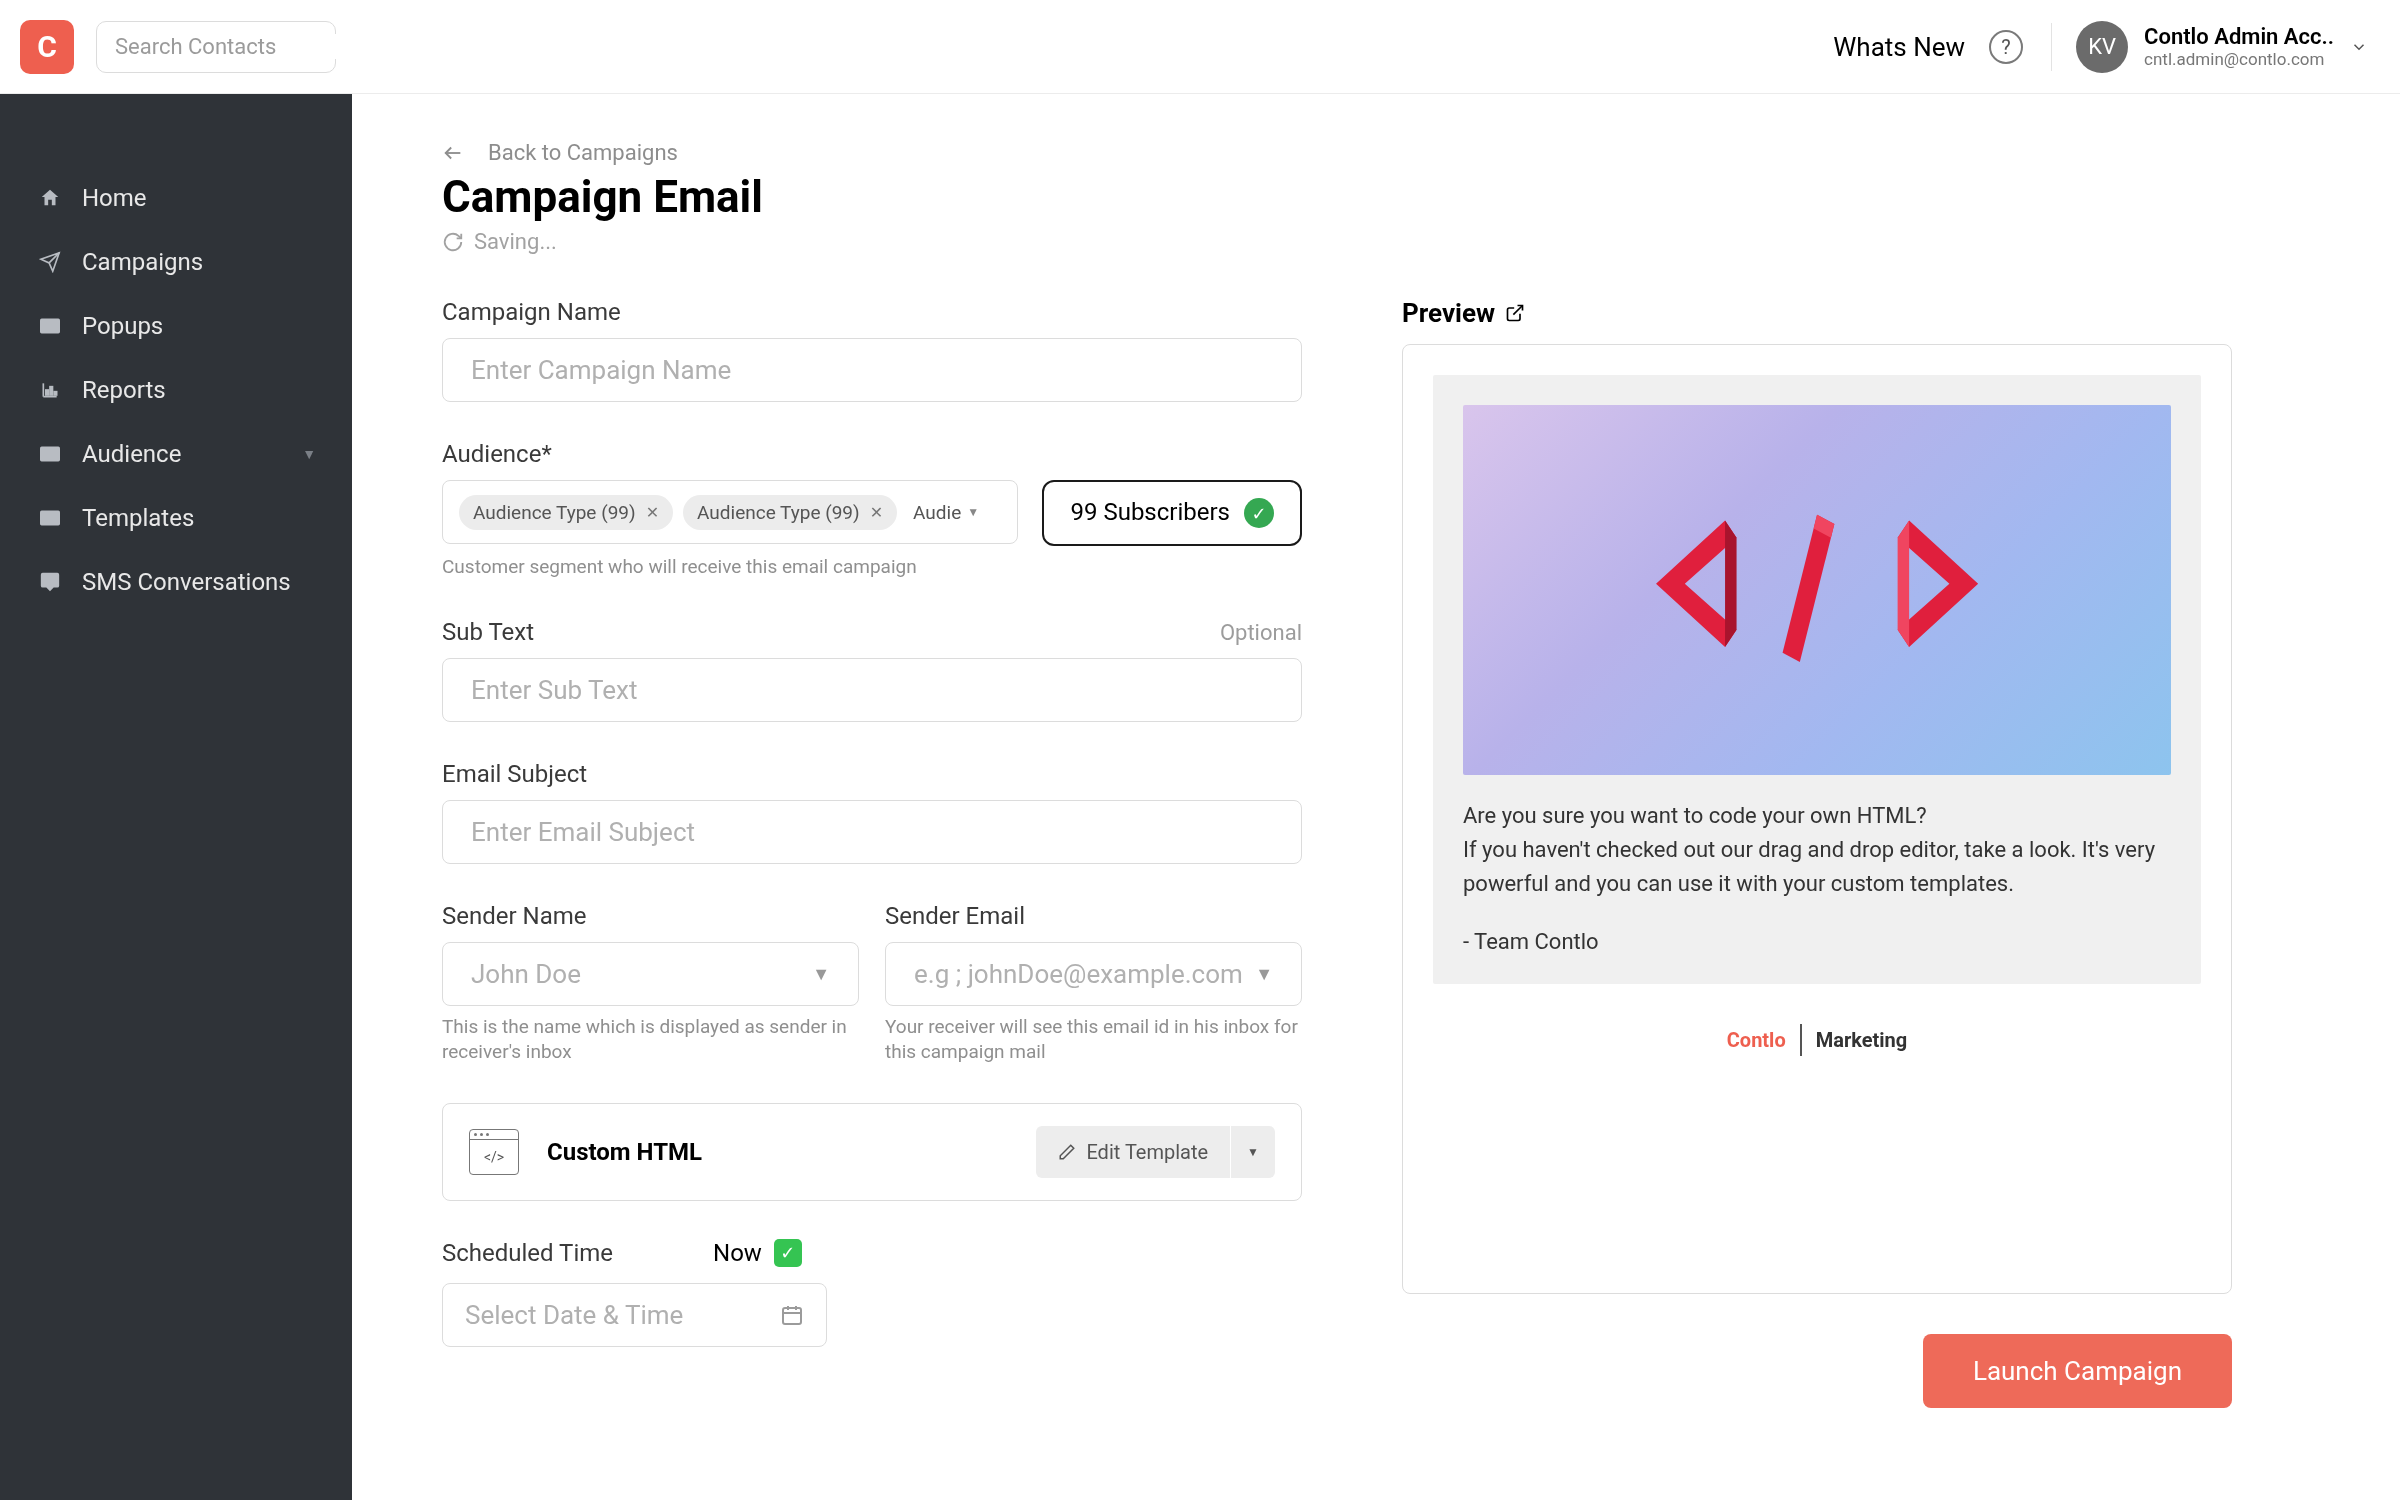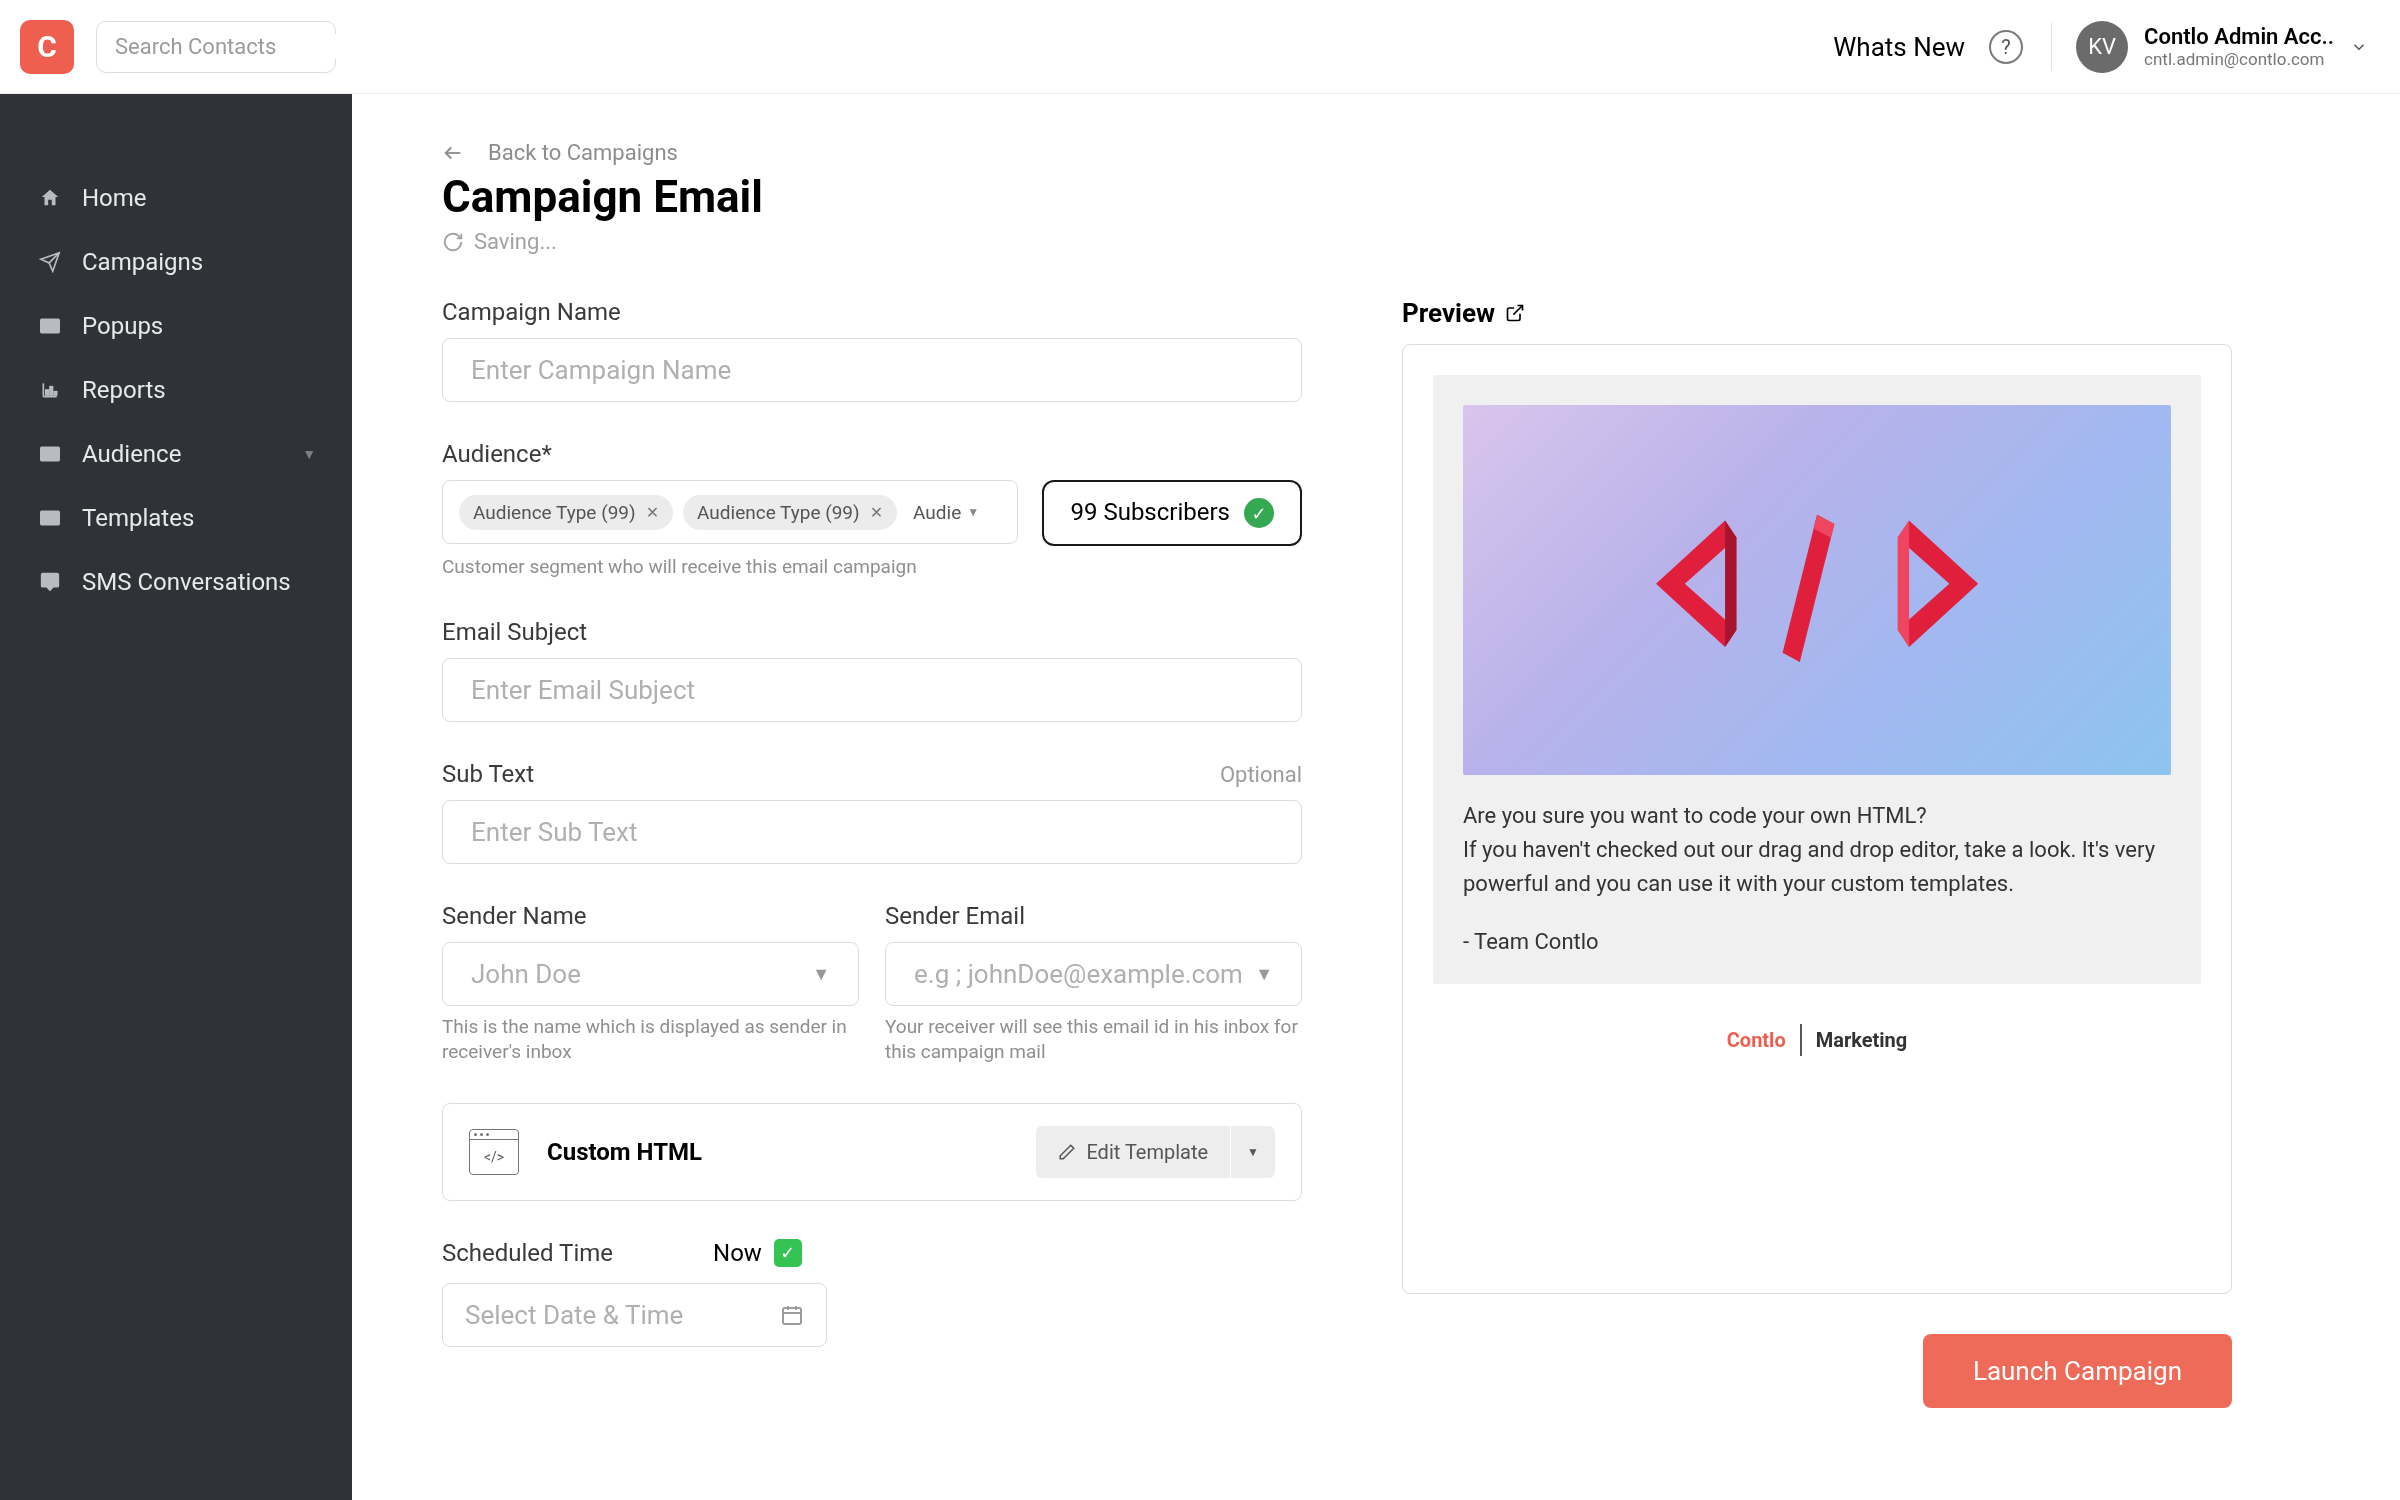--- a/index.html
+++ b/index.html
@@ -241,30 +241,30 @@
             </div>
             <div class="subs-box">
               <span>99 Subscribers</span>
               <span class="check-badge">✓</span>
             </div>
           </div>
           <div class="hint">Customer segment who will receive this email campaign</div>
         </div>
 
         <div class="block">
-          <div class="fld-label">Email Subject</div>
-          <input class="textin" placeholder="Enter Email Subject" style="">
-        </div>
-
-        <div class="block">
           <div class="fld-label">
             <span>Sub Text</span>
             <span class="opt">Optional</span>
           </div>
           <input class="textin" placeholder="Enter Sub Text" style="">
+        </div>
+
+        <div class="block">
+          <div class="fld-label">Email Subject</div>
+          <input class="textin" placeholder="Enter Email Subject" style="">
         </div>
 
         <div class="block two">
           <div class="half">
             <div class="fld-label">Sender Name</div>
             <div class="selectish">
               <span>John Doe</span>
               <span class="dd">▼</span>
             </div>
             <div class="hint">This is the name which is displayed as sender in receiver's inbox</div>

